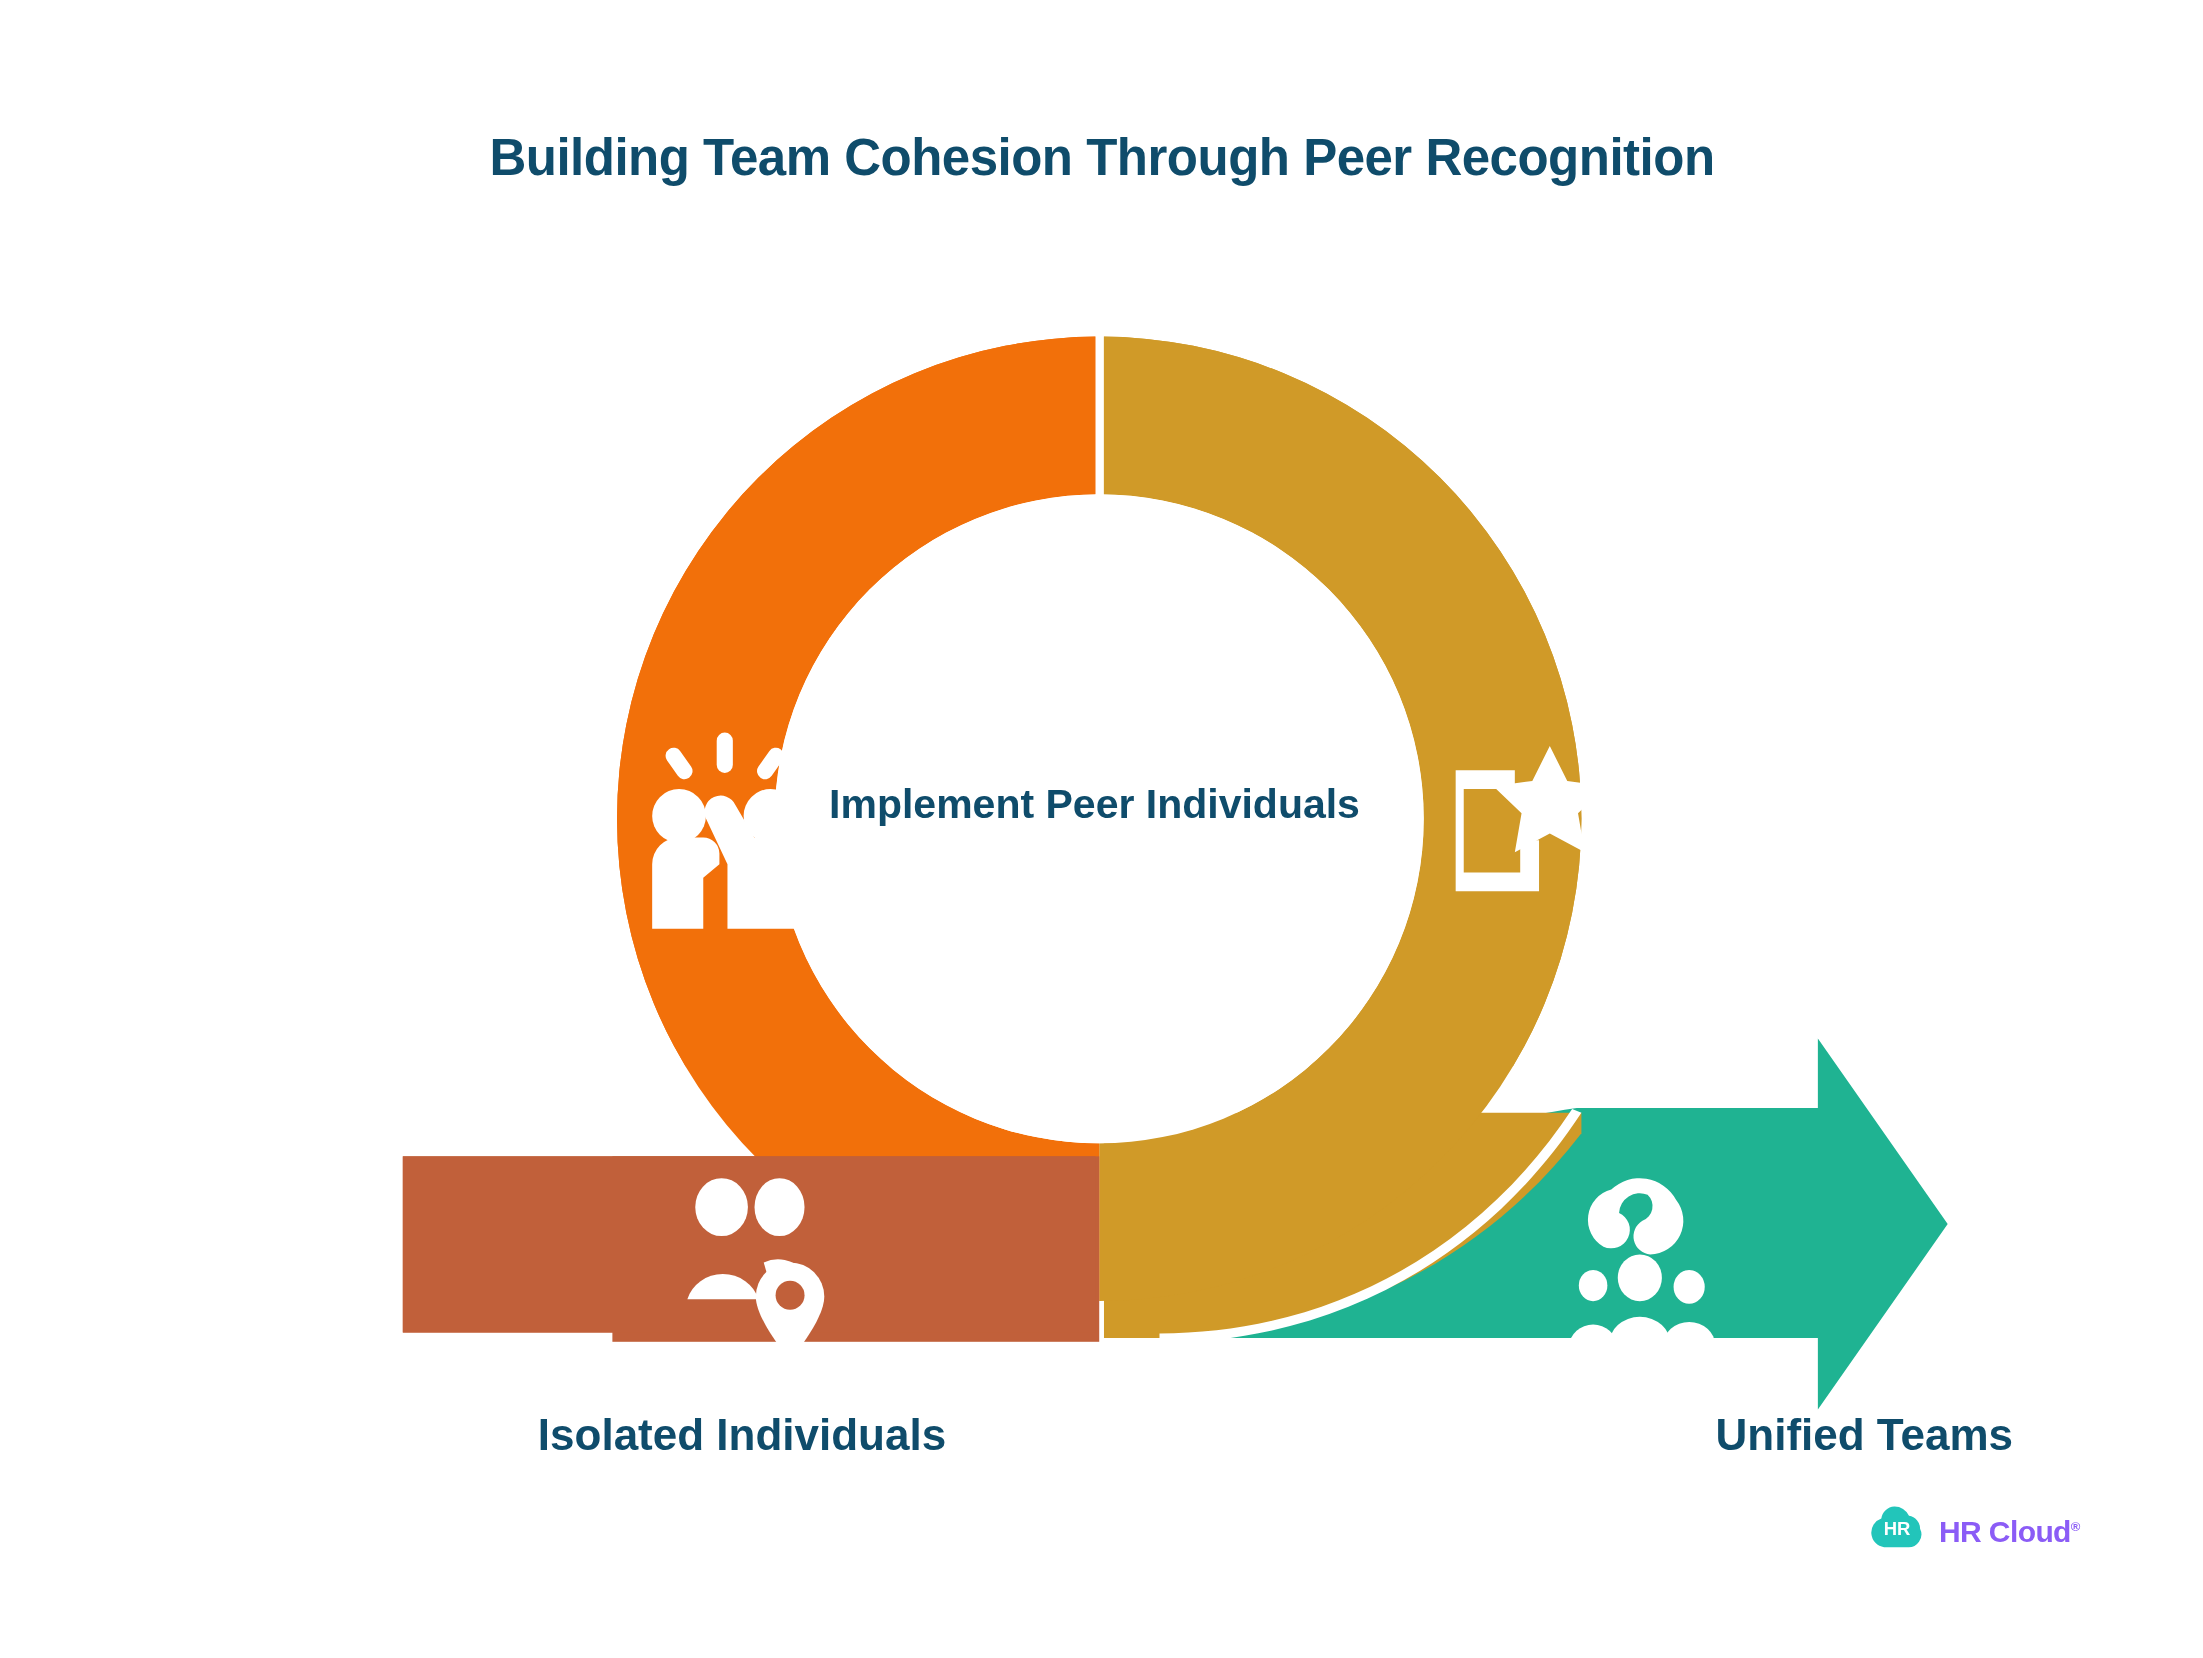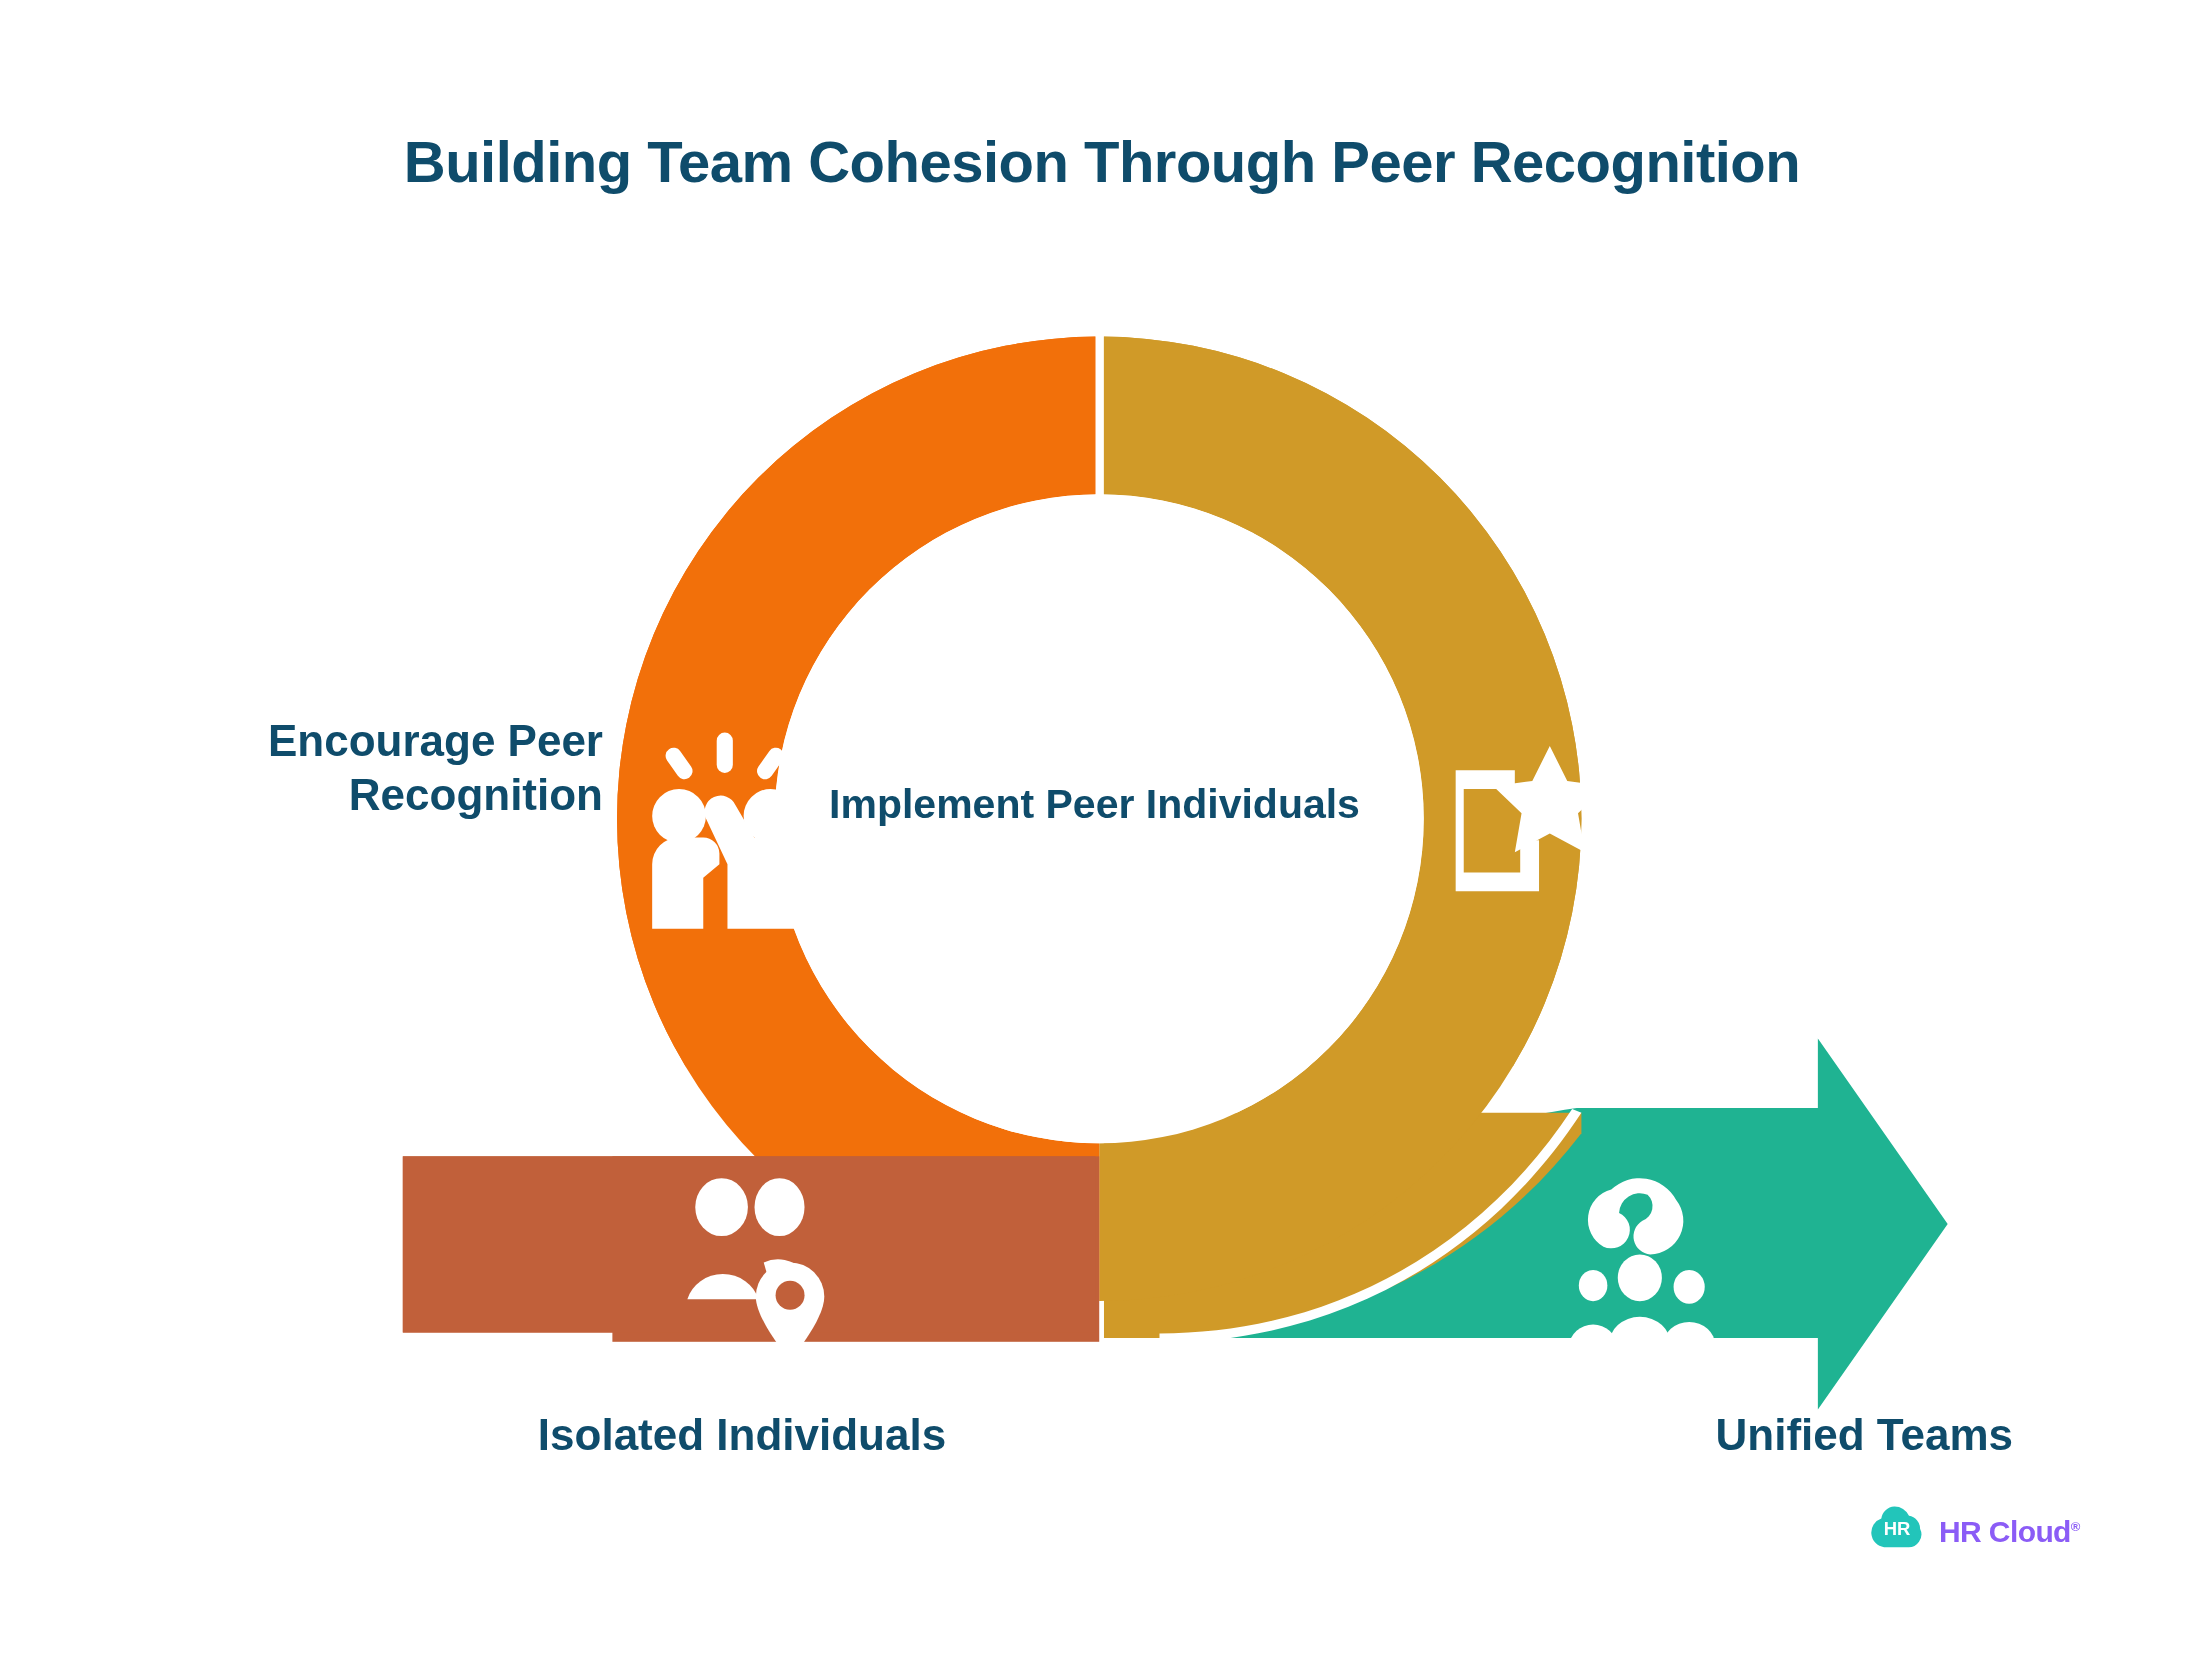--- a/index.html
+++ b/index.html
@@ -22,21 +22,21 @@
     background: #ffffff;
   }
 
   
   .title {
     position: absolute;
     left: 0;
     top: 130px;
     width: 2204px;
     text-align: center;
-    font-size: 58px;
+    font-size: 51px;
     font-weight: 700;
     letter-spacing: -0.5px;
     color: #0F4C6B;
     line-height: 1.1;
   }
 
   
   #figure {
     position: absolute;
     left: 0;
@@ -269,21 +269,20 @@
         <ellipse cx="88" cy="97" rx="12" ry="13"></ellipse>
 
         <path d="M -4 142 a 18 16 0 0 1 36 0 z"></path>
         <path d="M 26 142 a 24 22 0 0 1 48 0 z"></path>
         <path d="M 68 142 a 20 18 0 0 1 40 0 z"></path>
       </g>
 
     </g>
   </svg>
 
-  <div class="label label-left">Encourage Peer Recognition</div>
 
 
   <div class="label label-center">Implement Peer Individuals</div>
 
   <div class="label label-bottom-left">Isolated Individuals</div>
 
   <div class="label label-bottom-right">Unified Teams</div>
 
   <div class="logo">
     <svg class="logo-mark" width="58" height="48" viewBox="0 0 62 52">

